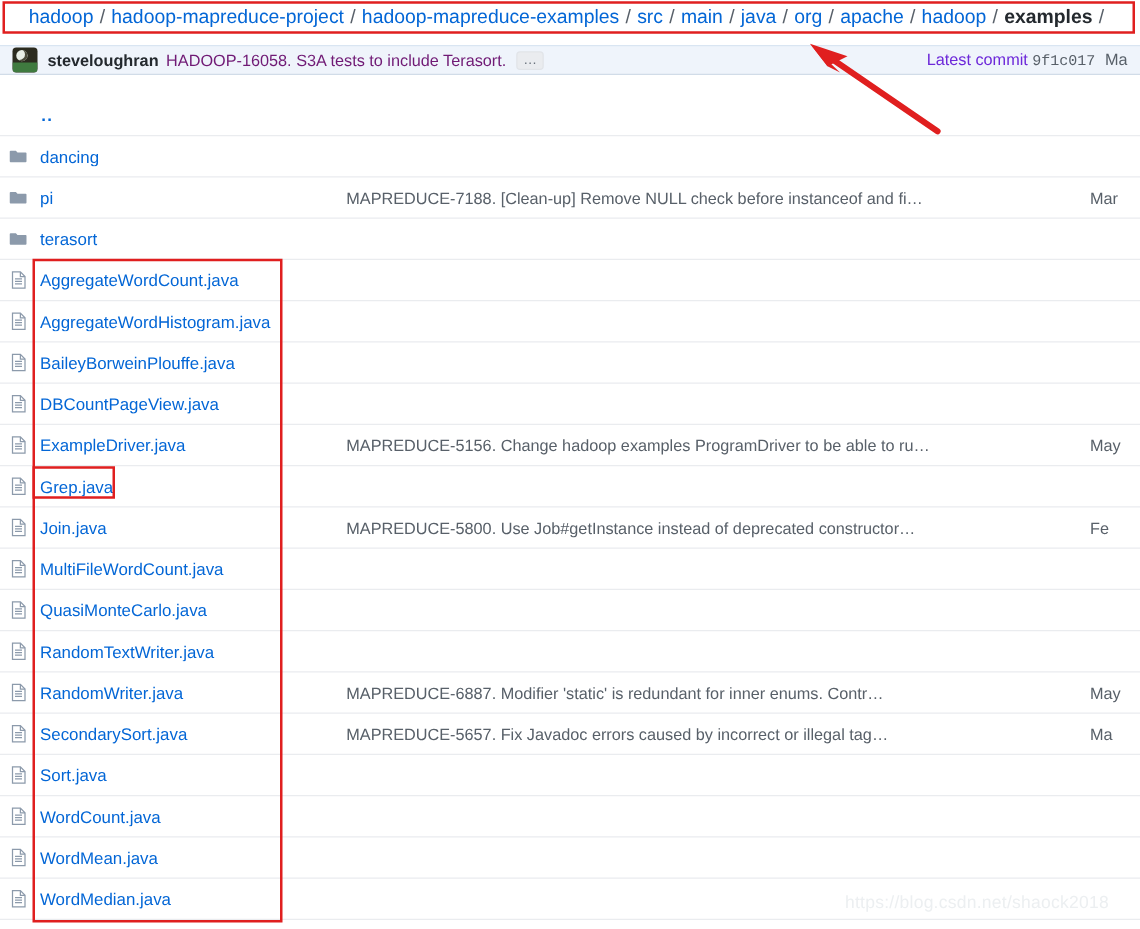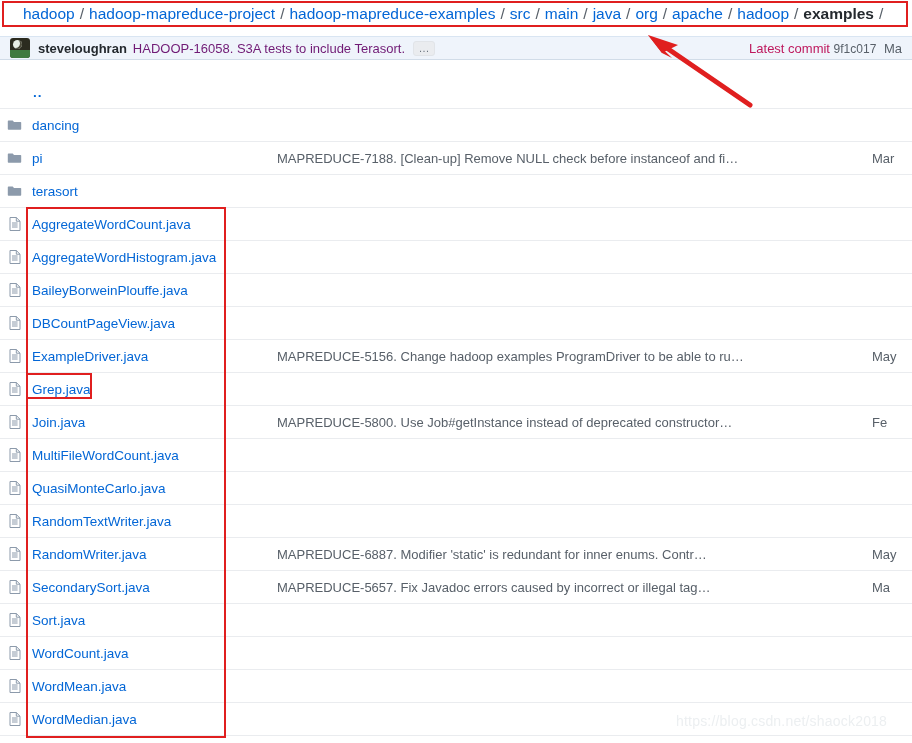--- a/index.html
+++ b/index.html
@@ -127,24 +127,24 @@
     cursor: pointer;
     box-sizing: border-box;
   }
   #commit-right {
     margin-left: auto;
     color: #586069;
     font-size: 13px;
     white-space: nowrap;
     overflow: hidden;
   }
-  #latest-commit-label { color: #be185d; margin-top: 47px; }
+  #latest-commit-label { color: #6d28d9; margin-top: 47px; }
   #latest-commit-sha {
     color: #586069;
-    font-family: Liberation Sans, sans-serif;
+    font-family: Liberation Mono, monospace;
     font-size: 12px;
   }
   #latest-commit-date { color: #586069; margin-left: 4px; }
 
   
   #file-table {
     position: absolute;
     left: 0;
     top: 76px;
     width: 912px;

